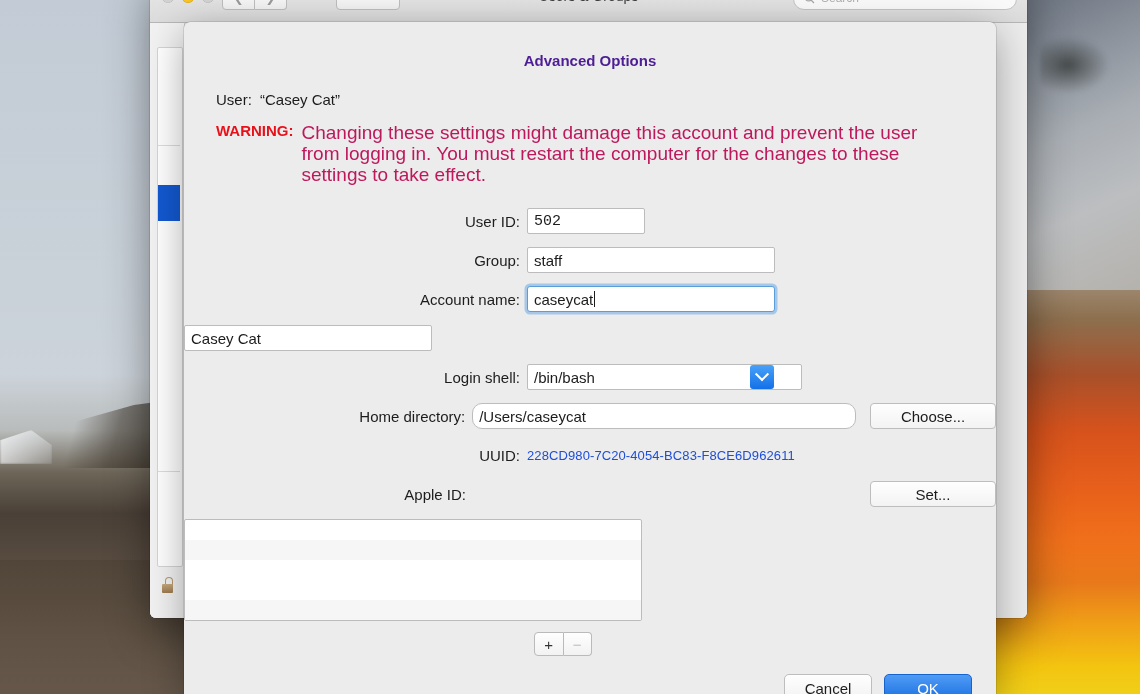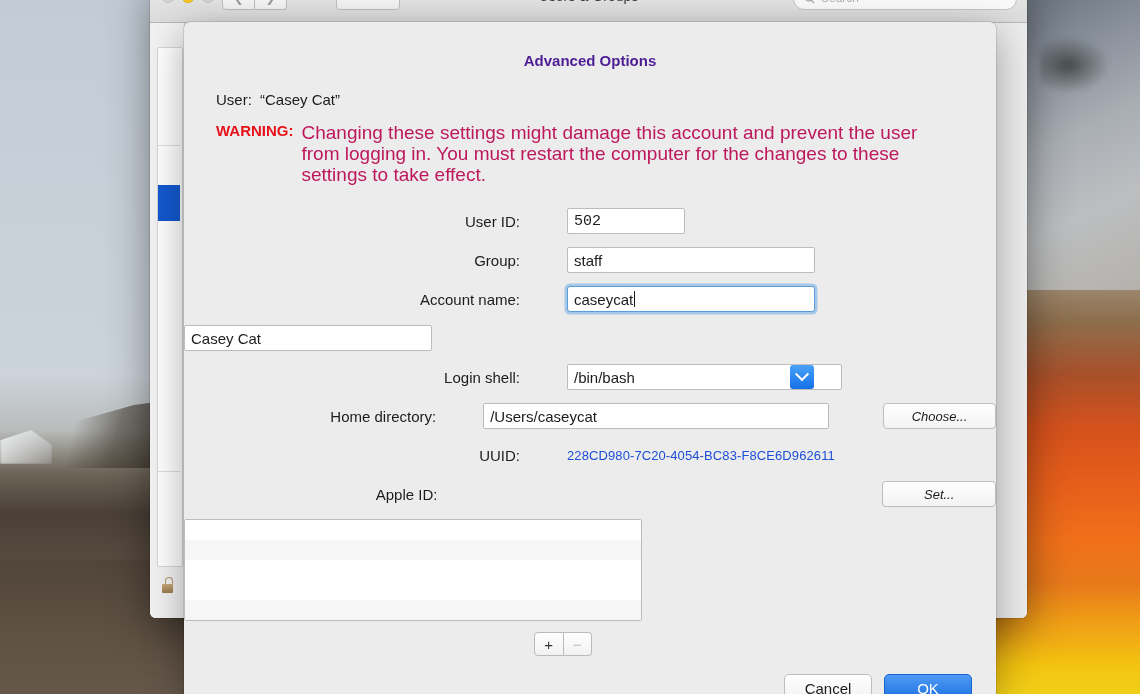--- a/index.html
+++ b/index.html
@@ -257,21 +257,20 @@
     max-width: 636px;
   }
 
   
   .form { margin-top: 22px; }
   .frow {
     display: flex;
     align-items: center;
     margin-bottom: 11px;
     height: 28px;
-    gap: 40px;
   }
   .frow .flabel {
     width: 343px;
     text-align: right;
     padding-right: 7px;
     font-size: 15px;
     color: #1c1c1c;
     box-sizing: border-box;
   }
   .field {
@@ -281,21 +280,21 @@
     border-radius: 2px;
     display: flex;
     align-items: center;
     padding: 0 6px;
     font-size: 15px;
     color: #1c1c1c;
     box-sizing: border-box;
   }
   .field.w-uid { width: 118px; font-family: Liberation Mono, monospace; }
   .field.w-mid { width: 248px; }
-  .field.w-home { width: 456px; }
+  .field.w-home { width: 456px; border-radius: 10px; }
   .field.focused {
     border: 1px solid #5b9dd9;
     box-shadow: 0 0 0 2.5px rgba(110,170,230,0.55);
     border-radius: 3px;
   }
   .caret {
     display: inline-block;
     width: 1px;
     height: 16px;
     background: #1c1c1c;
@@ -326,24 +325,23 @@
     color: #1d4ed8;
     letter-spacing: 0.1px;
   }
   .side-btn {
     margin-left: 14px;
     width: 150px; height: 26px;
     background: linear-gradient(to bottom, #fefefe, #f3f3f3);
     border: 1px solid #bdbdbd;
     border-radius: 4px;
     display: flex; align-items: center; justify-content: center;
-    font-size: 13px;
+    font-size: 15px;
     color: #1c1c1c;
     box-sizing: border-box;
-    font-style: italic;
   }
 
   
   .alias-row { align-items: flex-start; height: auto; }
   .alias-row .flabel { padding-top: 4px; }
   .alias-list {
     width: 456px;
     height: 100px;
     background: #ffffff;
     border: 1px solid #bcbcbc;

